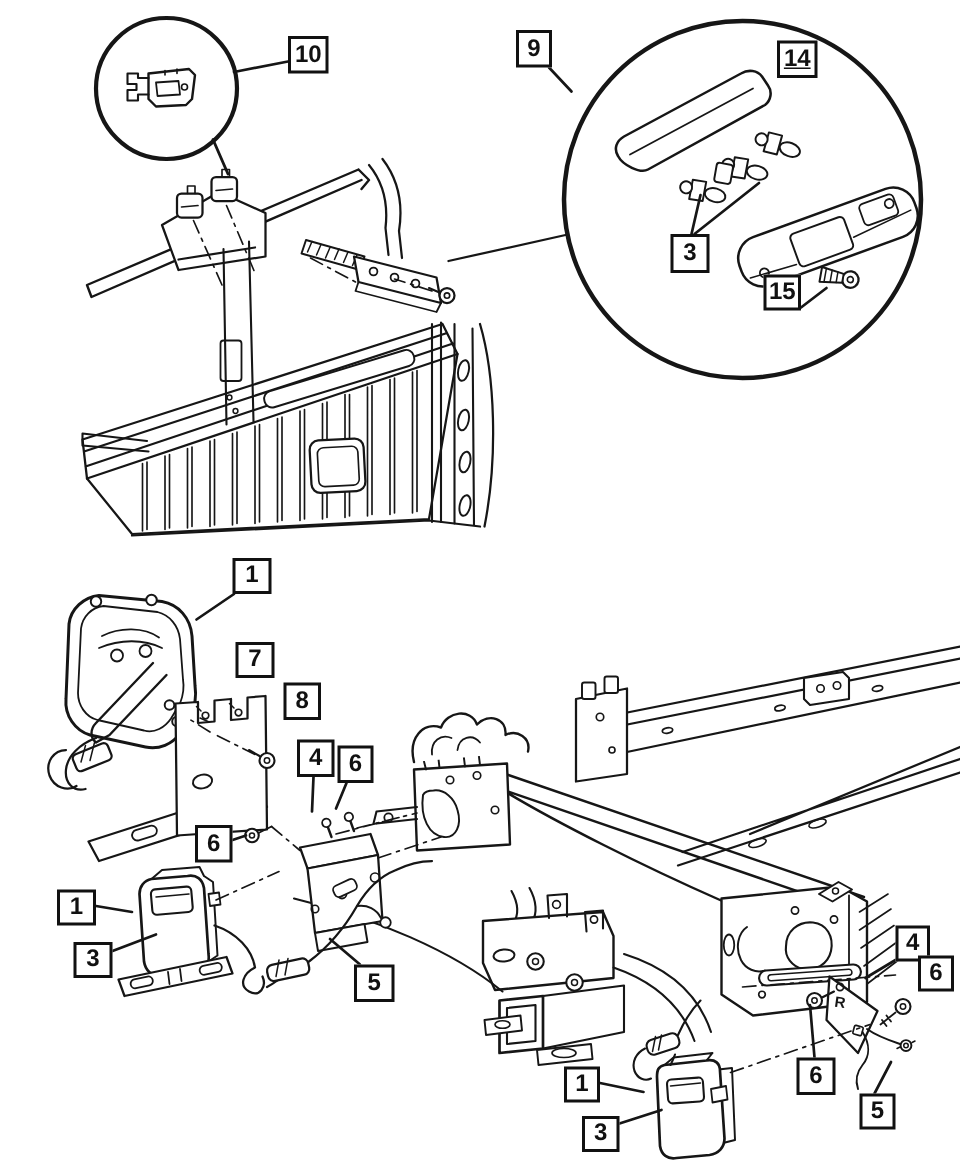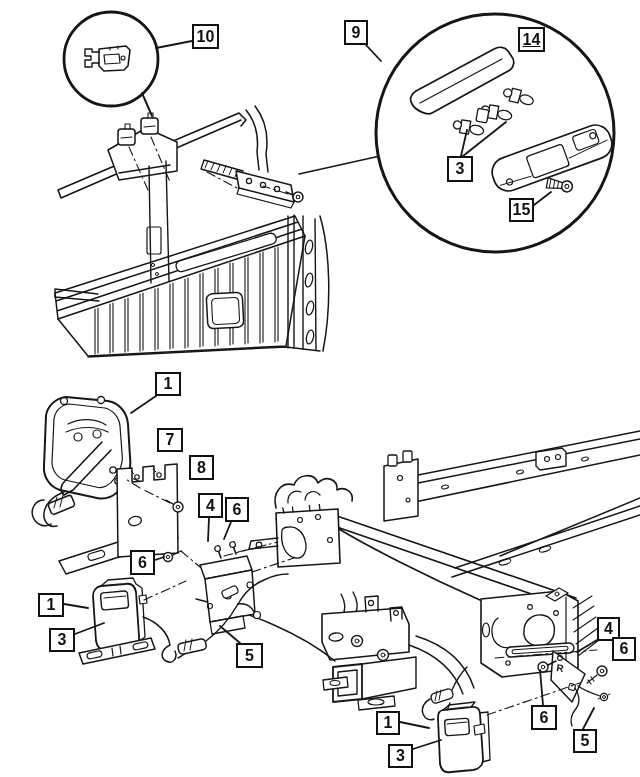--- a/index.html
+++ b/index.html
@@ -339,21 +339,21 @@
     </div>
     <div class="callout" style="left: 344px; top: 20px; width: 24px; height: 25px;">
       <span>9</span>
     </div>
     <div class="callout" style="left: 518px; top: 27px; width: 27px; height: 25px; text-decoration: underline;">
       <span>14</span>
     </div>
     <div class="callout" style="left: 447px; top: 156px; width: 26px; height: 26px;">
       <span>3</span>
     </div>
-    <div class="callout" style="left: 509px; top: 198px; width: 25px; height: 24px;">
+    <div class="callout" style="left: 509px; top: 183px; width: 25px; height: 24px;">
       <span>15</span>
     </div>
     <div class="callout" style="left: 155px; top: 372px; width: 26px; height: 24px;">
       <span>1</span>
     </div>
     <div class="callout" style="left: 157px; top: 428px; width: 26px; height: 24px;">
       <span>7</span>
     </div>
     <div class="callout" style="left: 189px; top: 455px; width: 25px; height: 25px;">
       <span>8</span>

